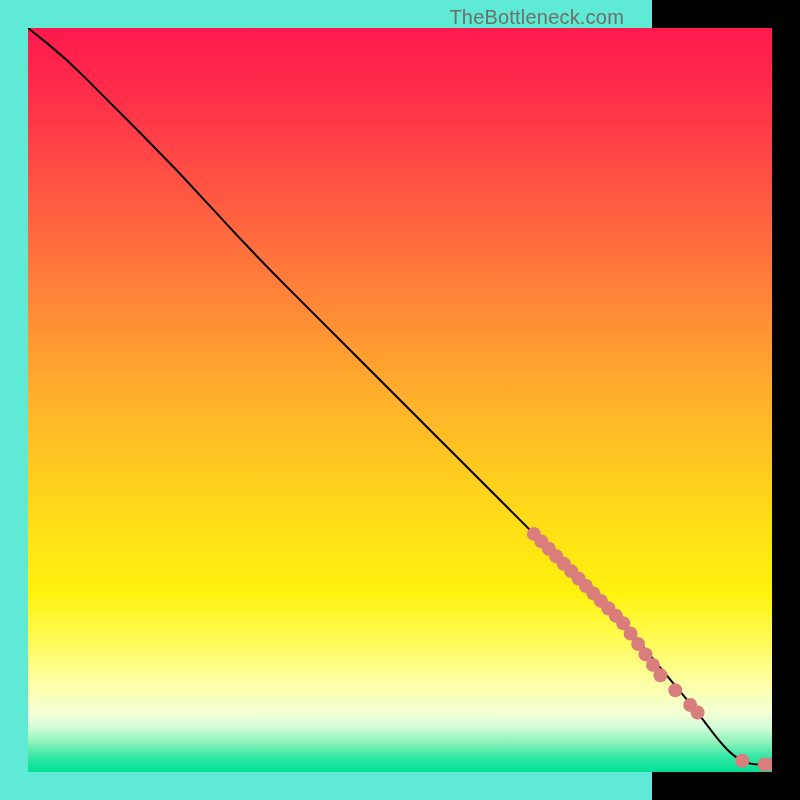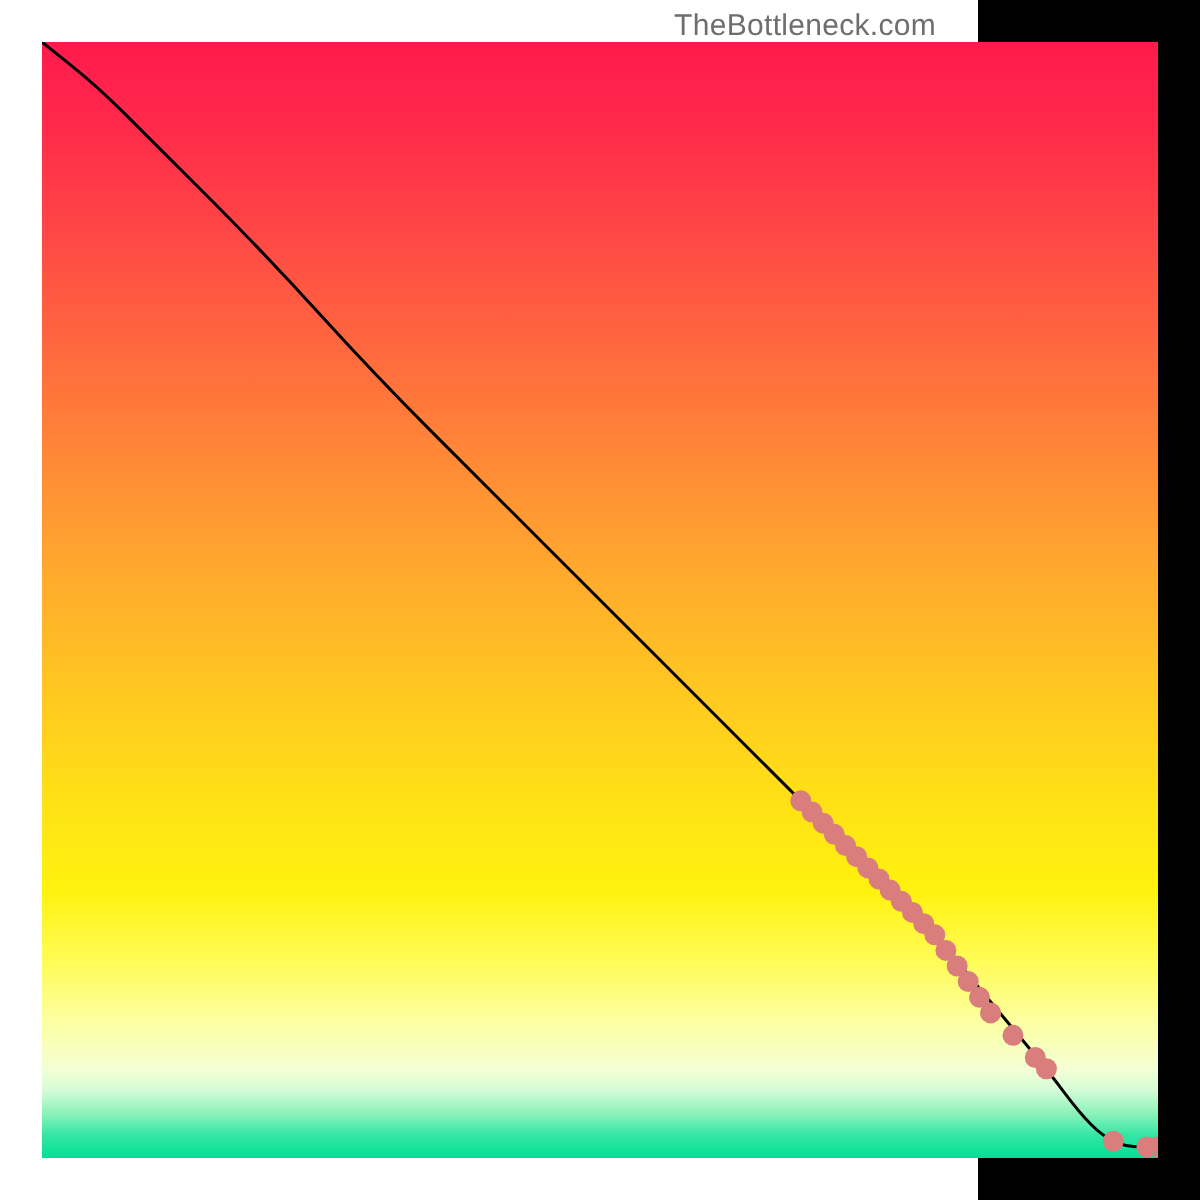--- a/index.html
+++ b/index.html
@@ -8,21 +8,21 @@
     width: 800px;
     height: 800px;
     background: #000;
     overflow: hidden;
     font-family: Arial, Helvetica, sans-serif;
   }
   .frame {
     position: relative;
     width: 652px;
     height: 800px;
-    background: #ffffff;
+    background: #5eead4;
   }
   .plot {
     position: absolute;
     left: 28px;
     top: 28px;
     width: 744px;
     height: 744px;
     
     background: linear-gradient(
       to bottom,

